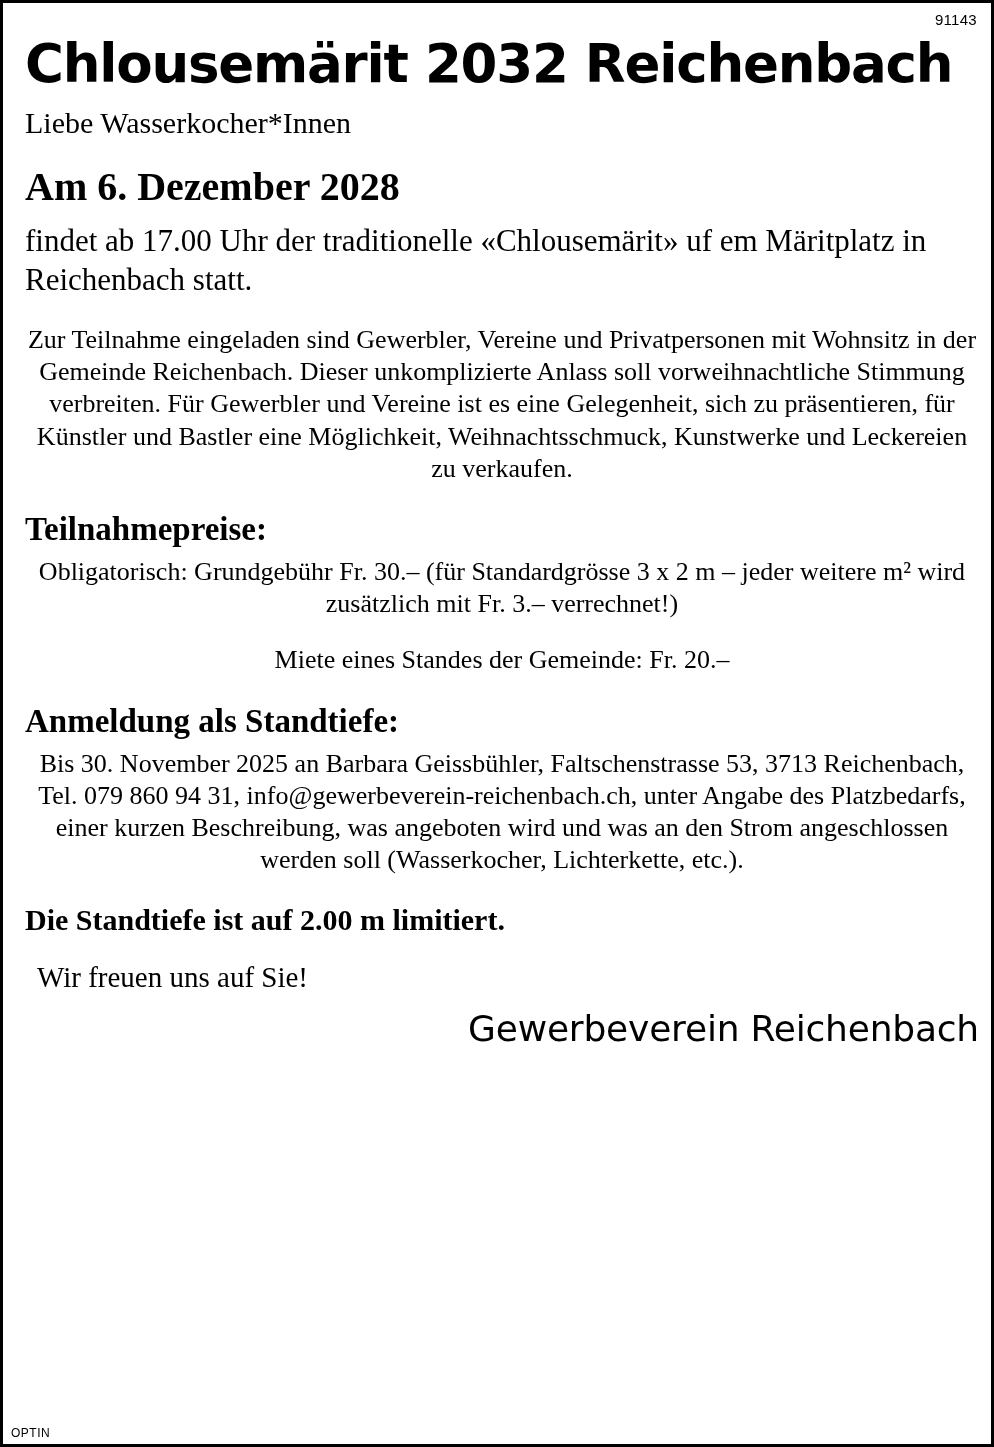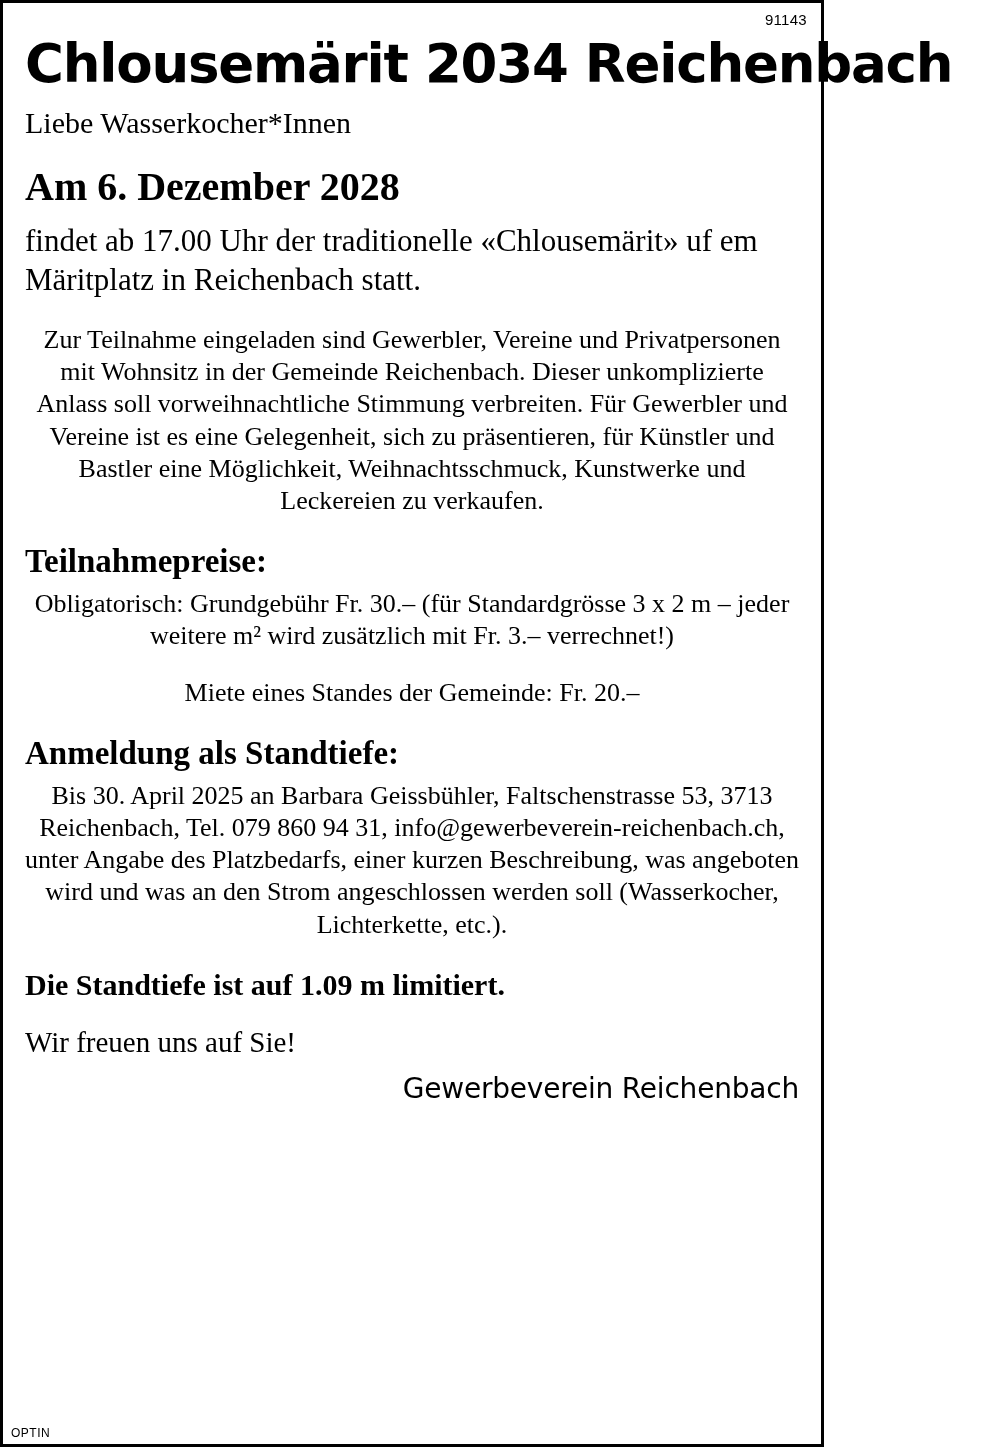--- a/index.html
+++ b/index.html
@@ -11,25 +11,25 @@
     width: 994px;
     height: 1447px;
     position: relative;
     font-family: "Liberation Serif", serif;
     color: #000000;
     overflow: hidden;
   }
   .page {
     position: absolute;
     left: 0; top: 0;
-    width: 824px;
+    width: 994px;
     height: 1447px;
     box-sizing: border-box;
     border: 3px solid #000000;
-    padding: 10px 22px 0 22px;
+    padding: 10px 12px 0 22px;
   }
   .ref-number {
     position: absolute;
     right: 14px;
     top: 8px;
     font-family: "Liberation Sans", sans-serif;
     font-size: 15px;
     letter-spacing: 0.3px;
     color: #000;
   }
@@ -95,58 +95,58 @@
     font-family: "Liberation Serif", serif;
     font-weight: bold;
     font-size: 30px;
     line-height: 1.2;
     margin: 26px 0 0 0;
   }
   .closing {
     font-family: "Liberation Serif", serif;
     font-size: 29px;
     line-height: 1.2;
-    margin: 22px 0 0 0;
+    margin: 22px 0 0 12px;
   }
   .signature {
     font-family: "DejaVu Sans", sans-serif;
-    font-size: 28px;
+    font-size: 36px;
     line-height: 1.1;
     text-align: right;
     margin: 14px 0 0 0;
     letter-spacing: -0.2px;
   }
 </style>
 </head>
 <body>
 
 <div class="page">
 
   <div class="ref-number">91143</div>
 
-  <h1 class="headline">Chlousemärit 2034 Reichenbach</h1>
+  <h1 class="headline">Chlousemärit 2032 Reichenbach</h1>
 
   <p class="salutation">Liebe Wasserkocher*Innen</p>
 
   <p class="date-line">Am 6. Dezember 2028</p>
 
   <p class="lead">findet ab 17.00 Uhr der traditionelle «Chlousemärit» uf em Märitplatz in Reichenbach statt.</p>
 
   <p class="body-para">Zur Teilnahme eingeladen sind Gewerbler, Vereine und Privatpersonen mit Wohnsitz in der Gemeinde Reichenbach. Dieser unkomplizierte Anlass soll vorweihnachtliche Stimmung verbreiten. Für Gewerbler und Vereine ist es eine Gelegenheit, sich zu präsentieren, für Künstler und Bastler eine Möglichkeit, Weihnachtsschmuck, Kunstwerke und Leckereien zu verkaufen.</p>
 
   <p class="section-head"><span class="bold-label">Teilnahmepreise</span><span>:</span></p>
 
   <p class="body-para tight">Obligatorisch: Grundgebühr Fr. 30.– (für Standardgrösse 3 x 2 m – jeder weitere m² wird zusätzlich mit Fr. 3.– verrechnet!)</p>
 
   <p class="body-para">Miete eines Standes der Gemeinde: Fr. 20.–</p>
 
   <p class="section-head">Anmeldung als Standtiefe:</p>
 
-  <p class="body-para tight">Bis 30. April 2025 an Barbara Geissbühler, Faltschenstrasse 53, 3713 Reichenbach, Tel. 079 860 94 31, info@gewerbeverein-reichenbach.ch, unter Angabe des Platzbedarfs, einer kurzen Beschreibung, was angeboten wird und was an den Strom angeschlossen werden soll (Wasserkocher, Lichterkette, etc.).</p>
+  <p class="body-para tight">Bis 30. November 2025 an Barbara Geissbühler, Faltschenstrasse 53, 3713 Reichenbach, Tel. 079 860 94 31, info@gewerbeverein-reichenbach.ch, unter Angabe des Platzbedarfs, einer kurzen Beschreibung, was angeboten wird und was an den Strom angeschlossen werden soll (Wasserkocher, Lichterkette, etc.).</p>
 
-  <p class="standtiefe">Die Standtiefe ist auf 1.09 m limitiert.</p>
+  <p class="standtiefe">Die Standtiefe ist auf 2.00 m limitiert.</p>
 
   <p class="closing">Wir freuen uns auf Sie!</p>
 
   <p class="signature">Gewerbeverein Reichenbach</p>
 
   <div class="optin">OPTIN</div>
 </div>
 
 </body></html>

